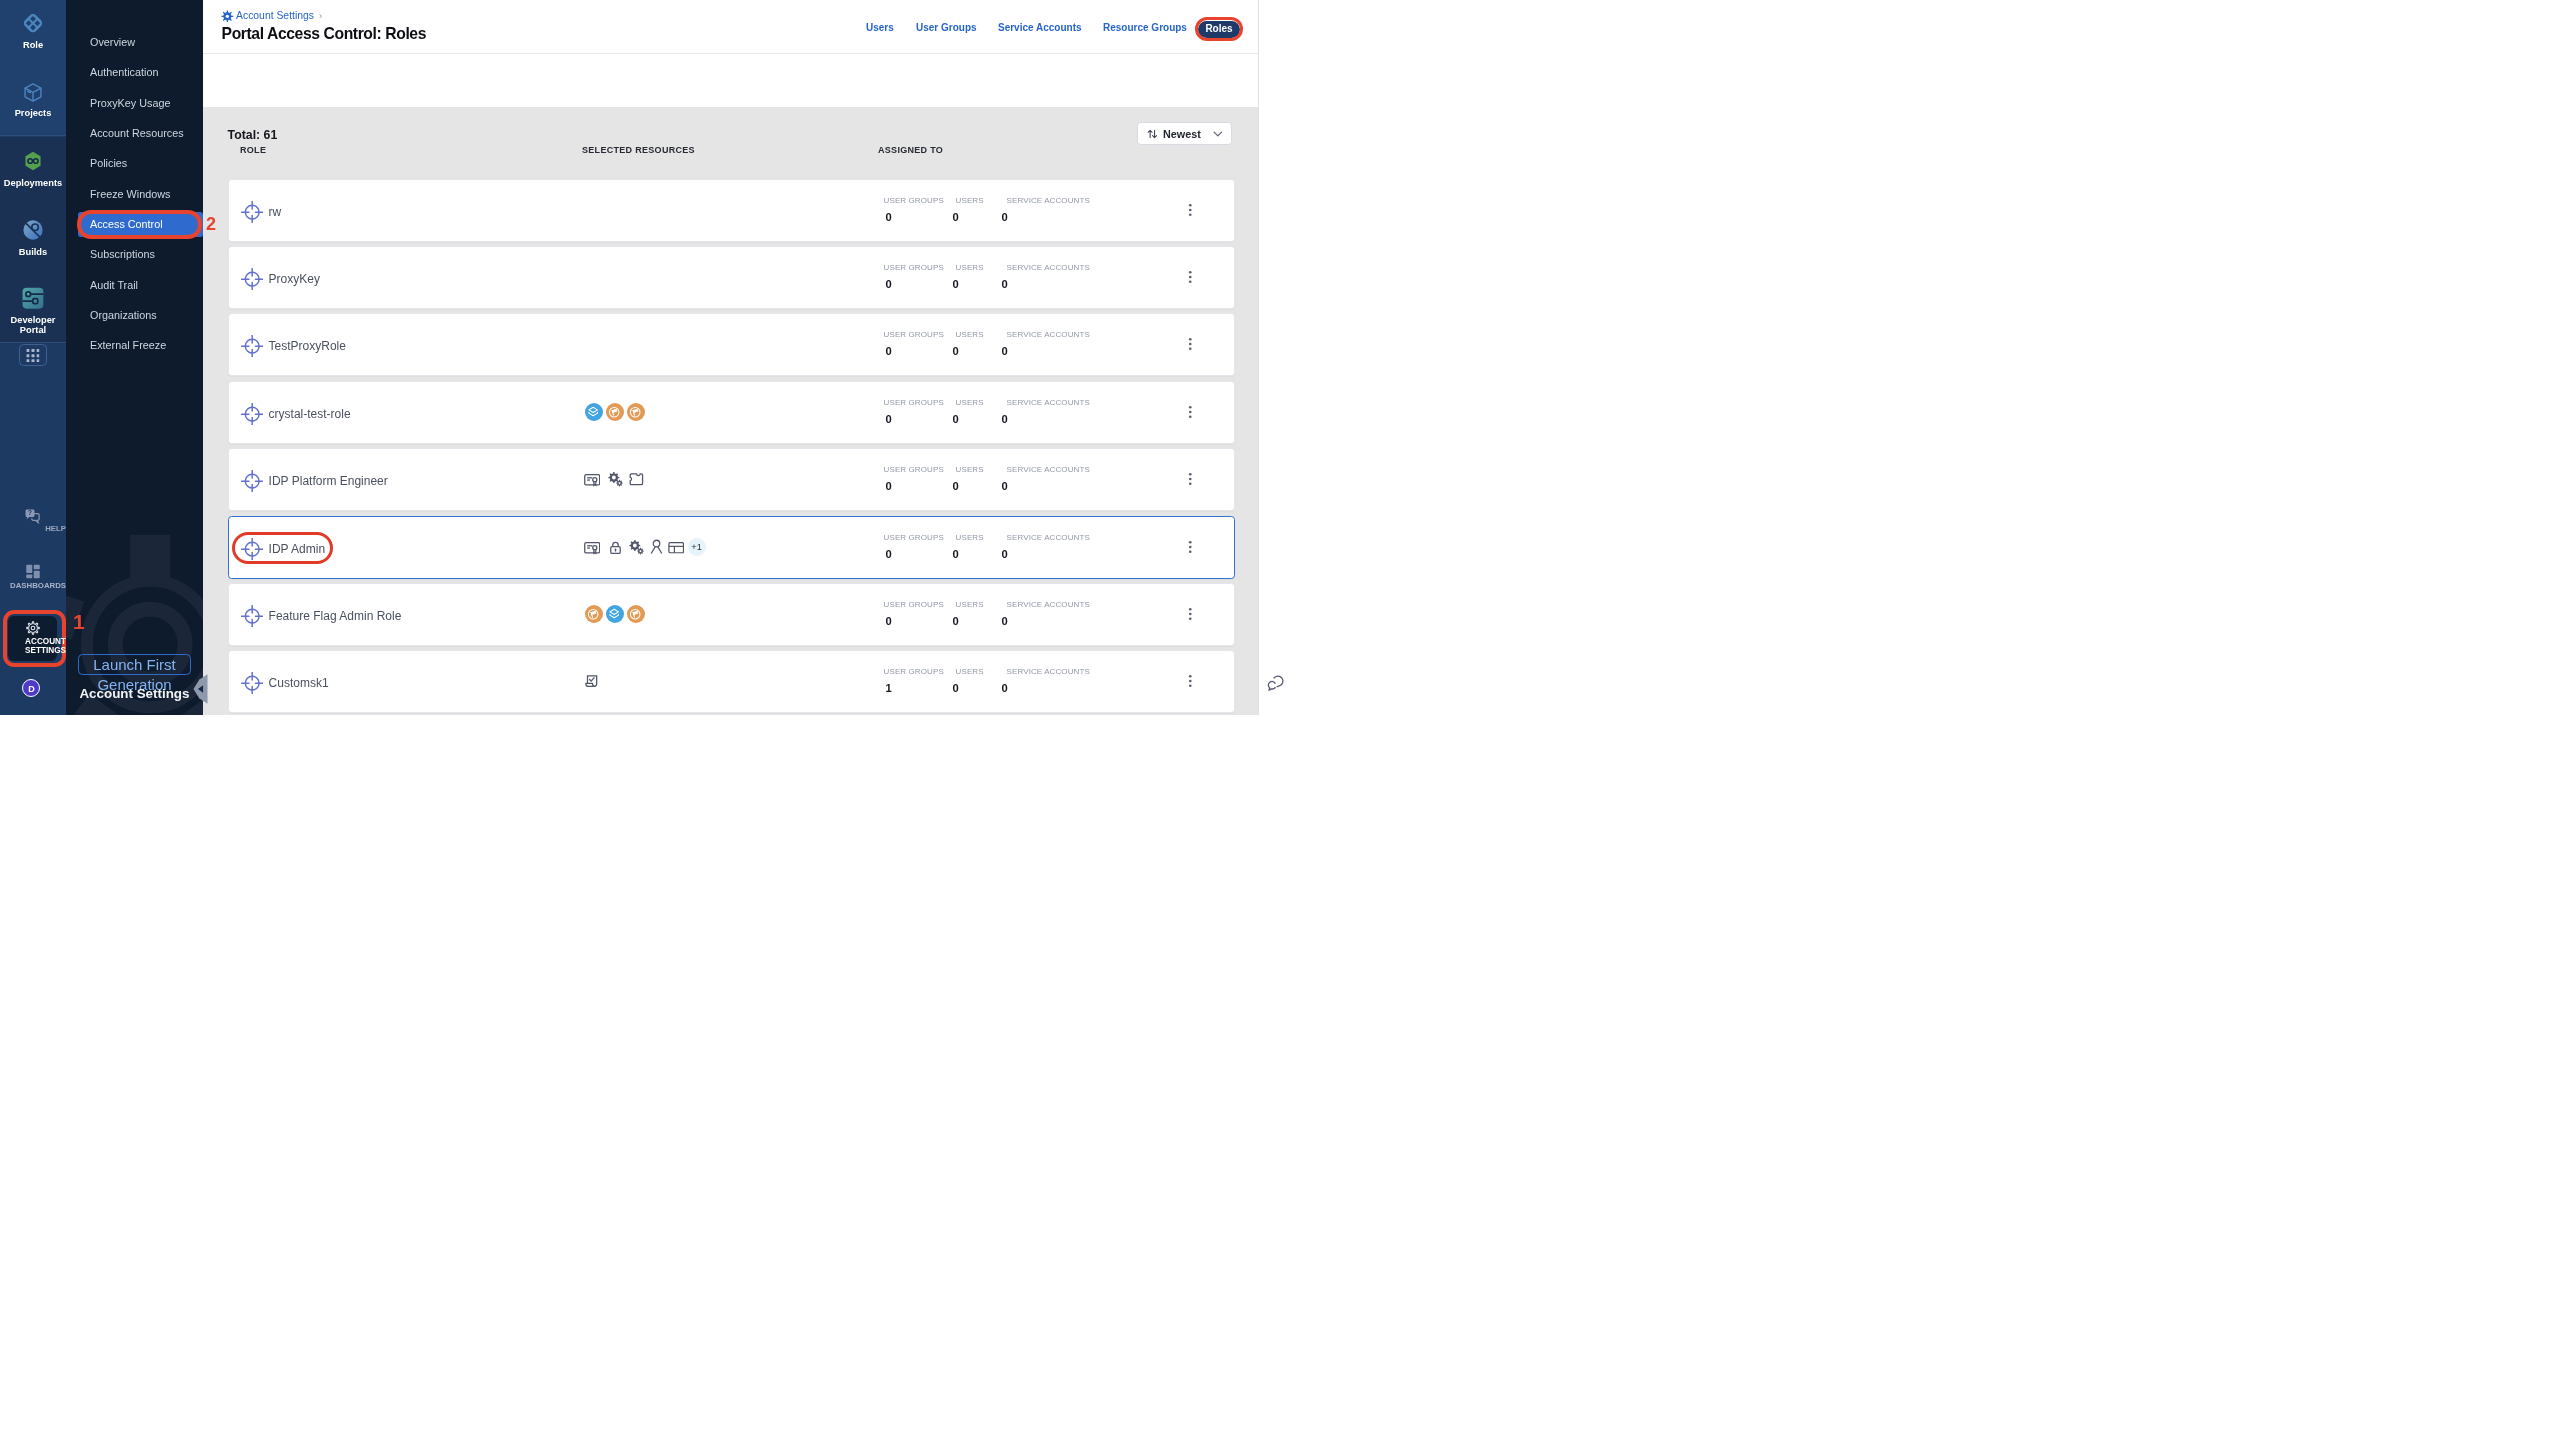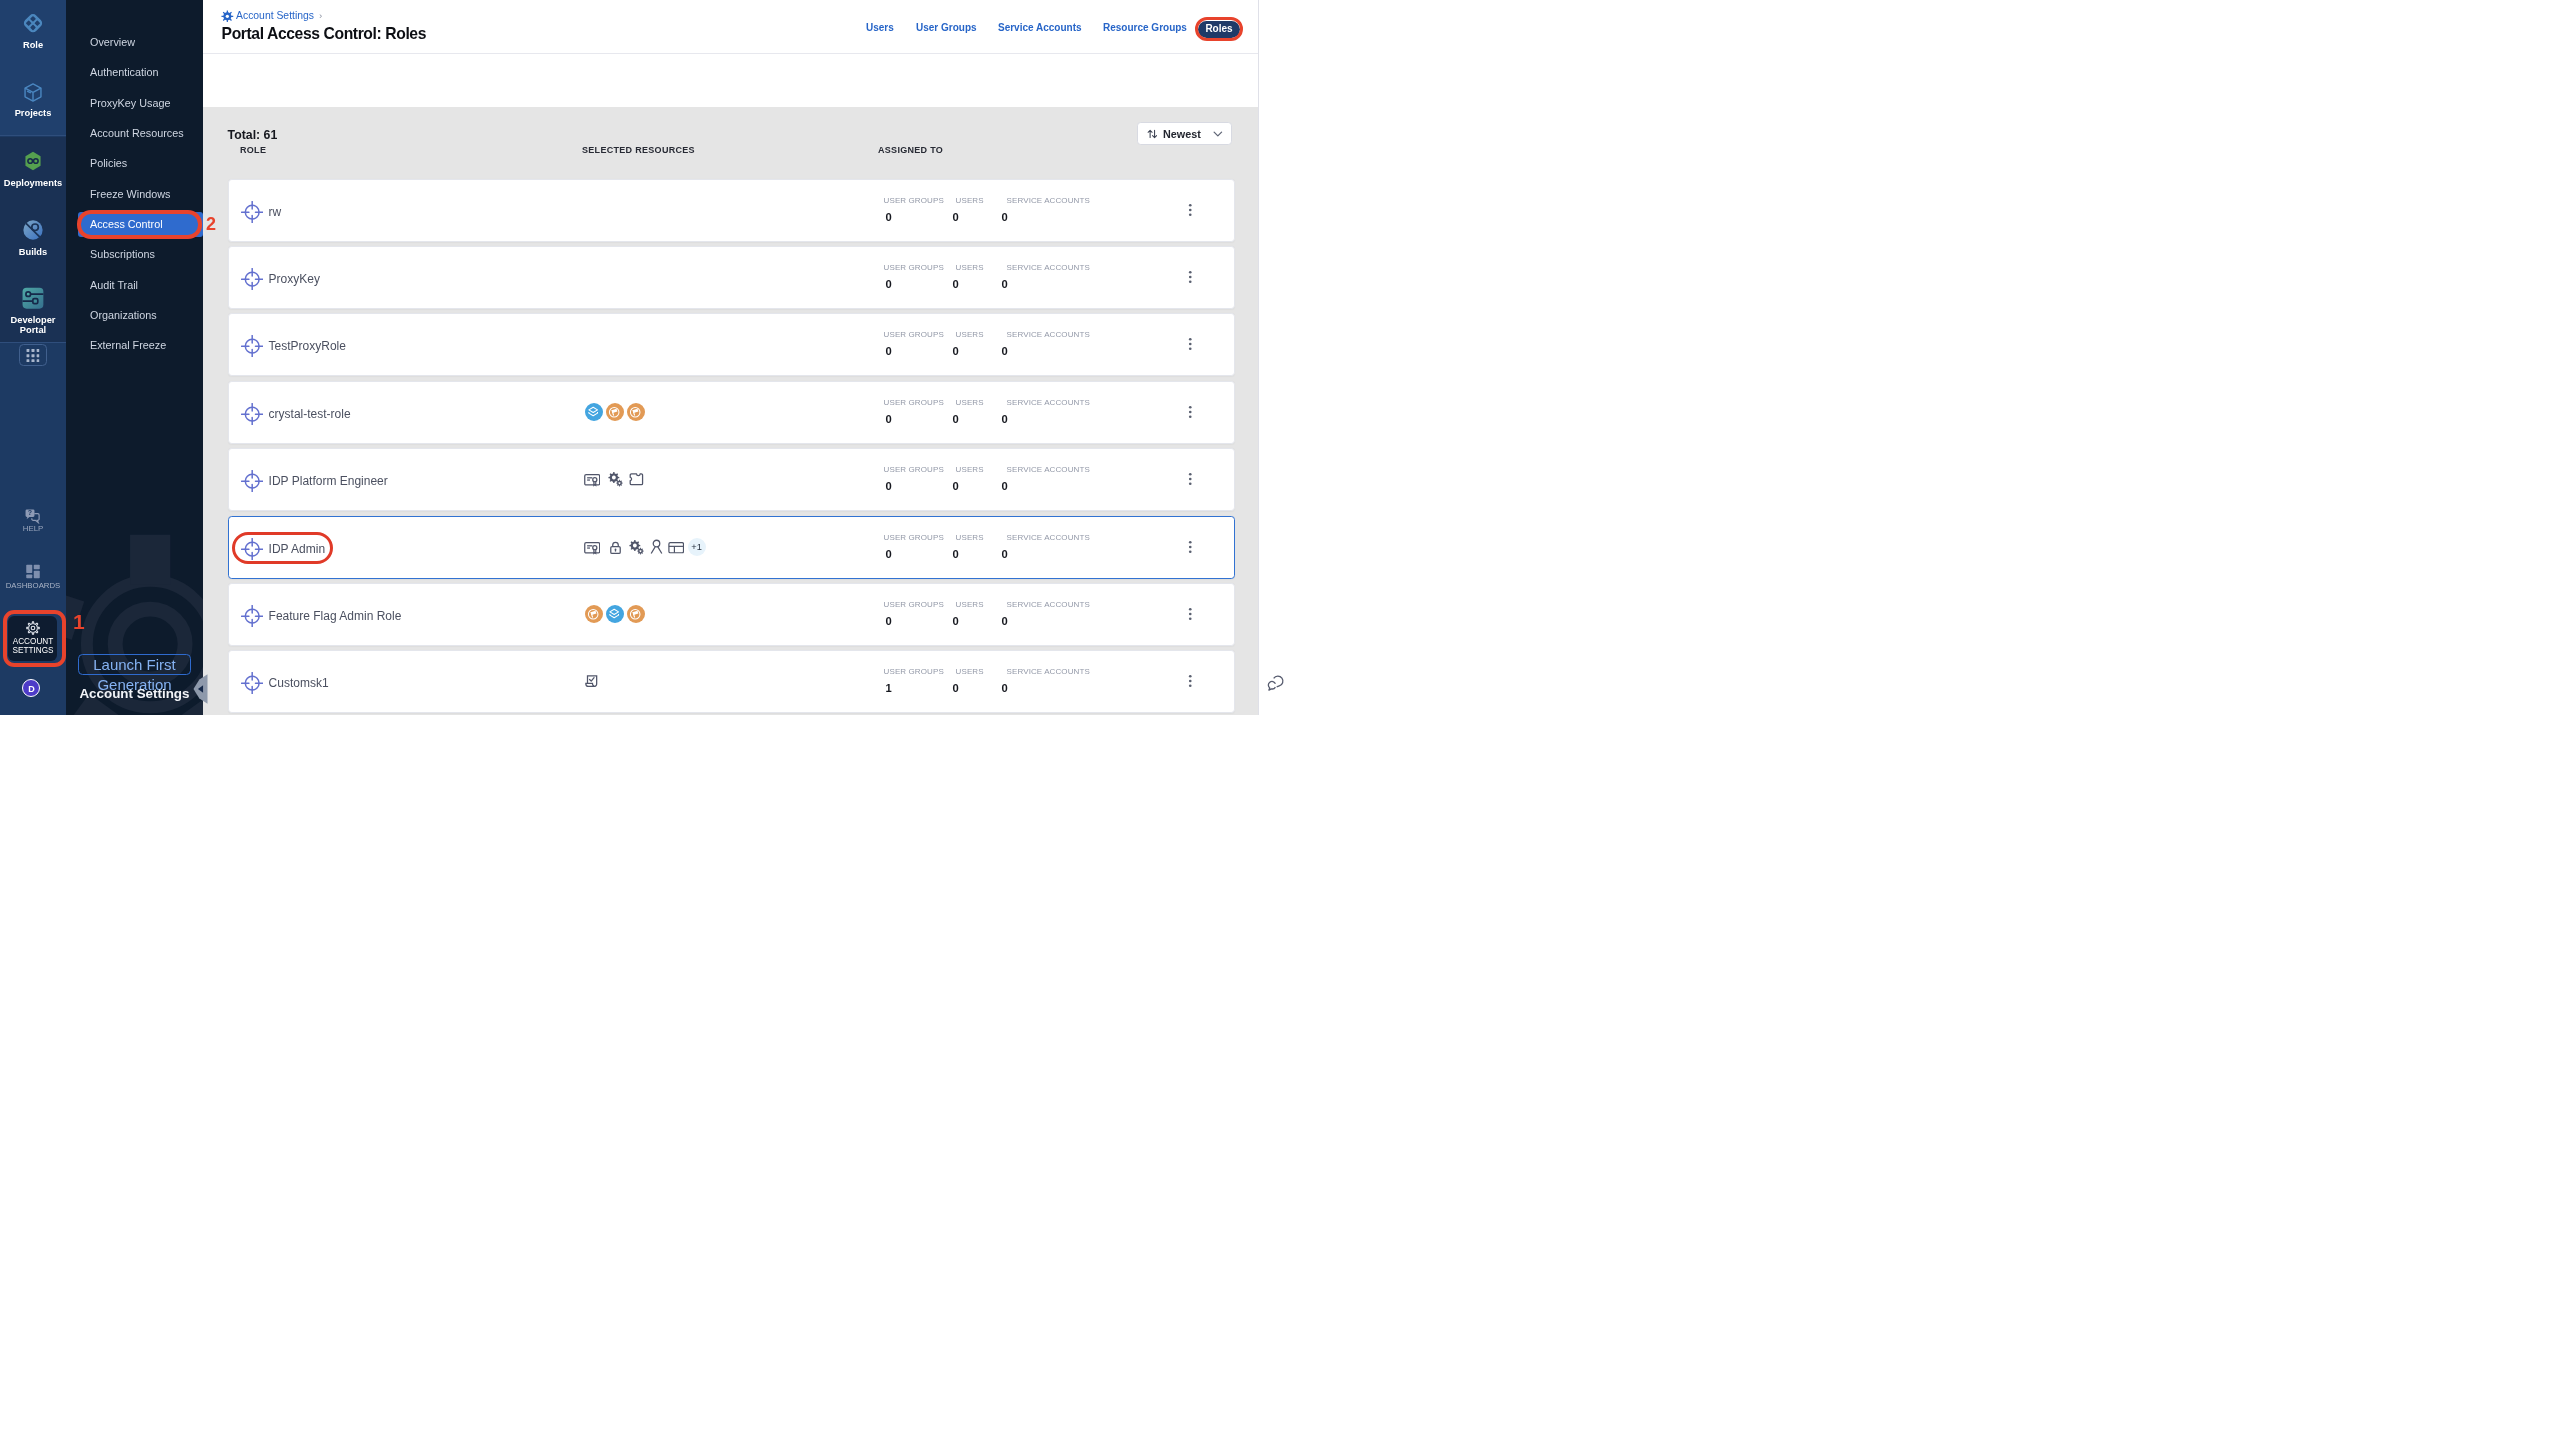--- a/index.html
+++ b/index.html
@@ -1,21 +1,21 @@
 <!DOCTYPE html>
 <html style="font-size:12px"><head><meta charset="utf-8">
 <style>
 html,body{margin:0;padding:0;width:1288px;height:715px;overflow:hidden;background:#fff;font-family:"Liberation Sans",sans-serif}
 *{box-sizing:border-box}
 
 #rail{position:absolute;left:0;top:0;width:66px;height:715px;background:#1d3a63;z-index:5}
 #sec1{position:absolute;left:0;top:0;width:66px;height:136px;background:#20406d;border-bottom:0.7px solid #2f4e7c}
 #sec2{position:absolute;left:0;top:137px;width:66px;height:206px;background:#1a3154;border-bottom:0.7px solid #2f4e7c}
 .rlab{position:absolute;width:66px;text-align:center;color:#fff;font-weight:bold;font-size:9.3px;line-height:10.4px}
-.rlab2{position:absolute;width:66px;text-align:center;color:#a9b3c6;font-weight:normal;font-size:7.8px}
+.rlab2{position:absolute;width:66px;text-align:right;color:#a9b3c6;font-weight:bold;font-size:7.8px}
 .ricon{position:absolute;left:50%;transform:translateX(-50%)}
 
 #snav{position:absolute;left:66px;top:0;width:137px;height:715px;background:#0d1b2c;overflow:hidden;z-index:4}
 .mi{position:absolute;left:24px;color:#cfd6e2;font-size:10.8px;white-space:nowrap}
 #acpill{position:absolute;left:12px;top:212px;width:125px;height:25px;background:#2f6bce;border-radius:3px;color:#fff;font-size:10.8px;line-height:25px;padding-left:12px}
 #acring{position:absolute;left:10.8px;top:210px;width:125px;height:29.4px;border:4.1px solid #e8432c;border-radius:14px;z-index:6}
 #launchbtn{position:absolute;left:12px;top:654px;width:113px;height:21px;border:0.7px solid #2f6bce;border-radius:4.5px;color:#85b2f2;font-size:15px;text-align:center;line-height:20px}
 #astitle{position:absolute;left:13.4px;top:686px;color:#f2f4f8;font-size:13.4px;font-weight:bold}
 
 #main{position:absolute;left:203px;top:0;width:1085px;height:715px;background:#fff}

